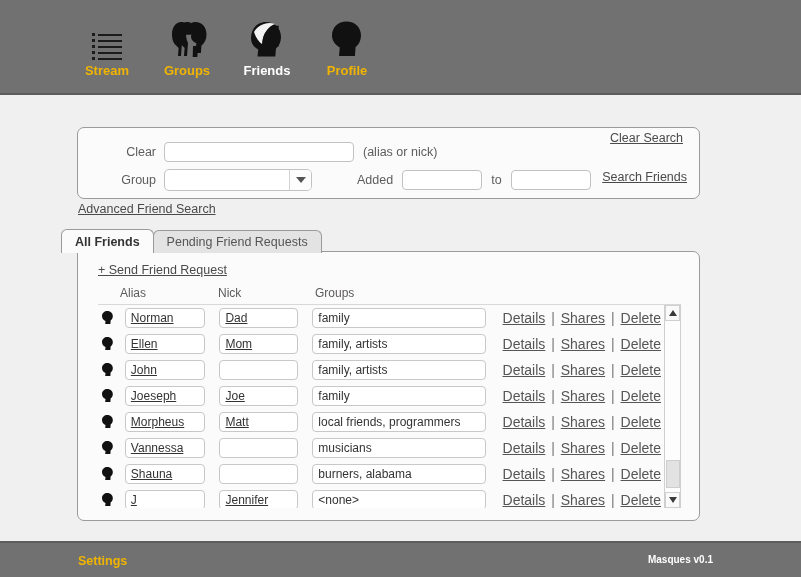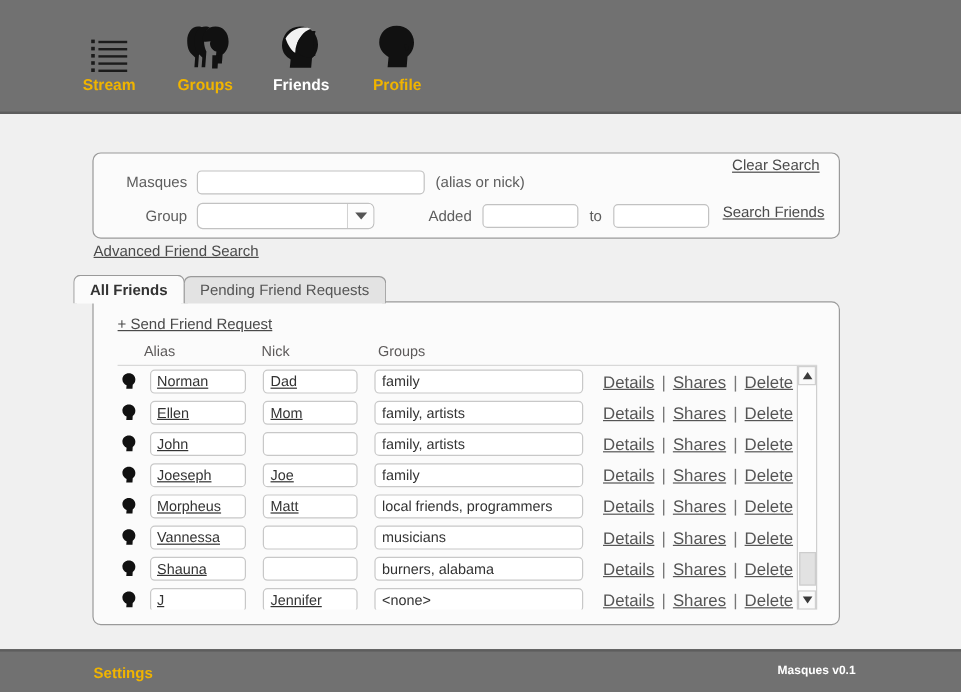--- a/index.html
+++ b/index.html
@@ -16,21 +16,21 @@
   
   #header {
     position: absolute;
     left: 0; top: 0;
     width: 801px; height: 95px;
     background: #717171;
     border-bottom: 2px solid #5d5d5d;
   }
   #nav {
     position: absolute;
-    left: 60px; top: 16px;
+    left: 76px; top: 16px;
     display: flex;
     align-items: flex-end;
     gap: 18px;
   }
   .nav-item {
     width: 62px;
     text-align: center;
     cursor: pointer;
     text-decoration: none;
   }
@@ -354,21 +354,21 @@
       </span>
       <span class="nav-label">Profile</span>
     </a>
   </div>
 
 </div>
 
 <div id="search-panel">
 
   <div class="srow" style="left:18px; top:14px;">
-    <span class="lbl" style="width:60px; text-align:right; margin-right:8px;">Masques</span>
+    <span class="lbl" style="width:60px; text-align:right; margin-right:8px;">Clear</span>
     <input class="tbox" style="width: 190px;" type="text" value="">
     <span class="lbl" style="margin-left:9px;">(alias or nick)</span>
   </div>
 
   <div class="srow" style="left:18px; top:41px;">
     <span class="lbl" style="width:60px; text-align:right; margin-right:8px;">Group</span>
     <span id="dd-wrap">
       <span id="dd-btn">
           <span class="caret"></span>
         </span>

